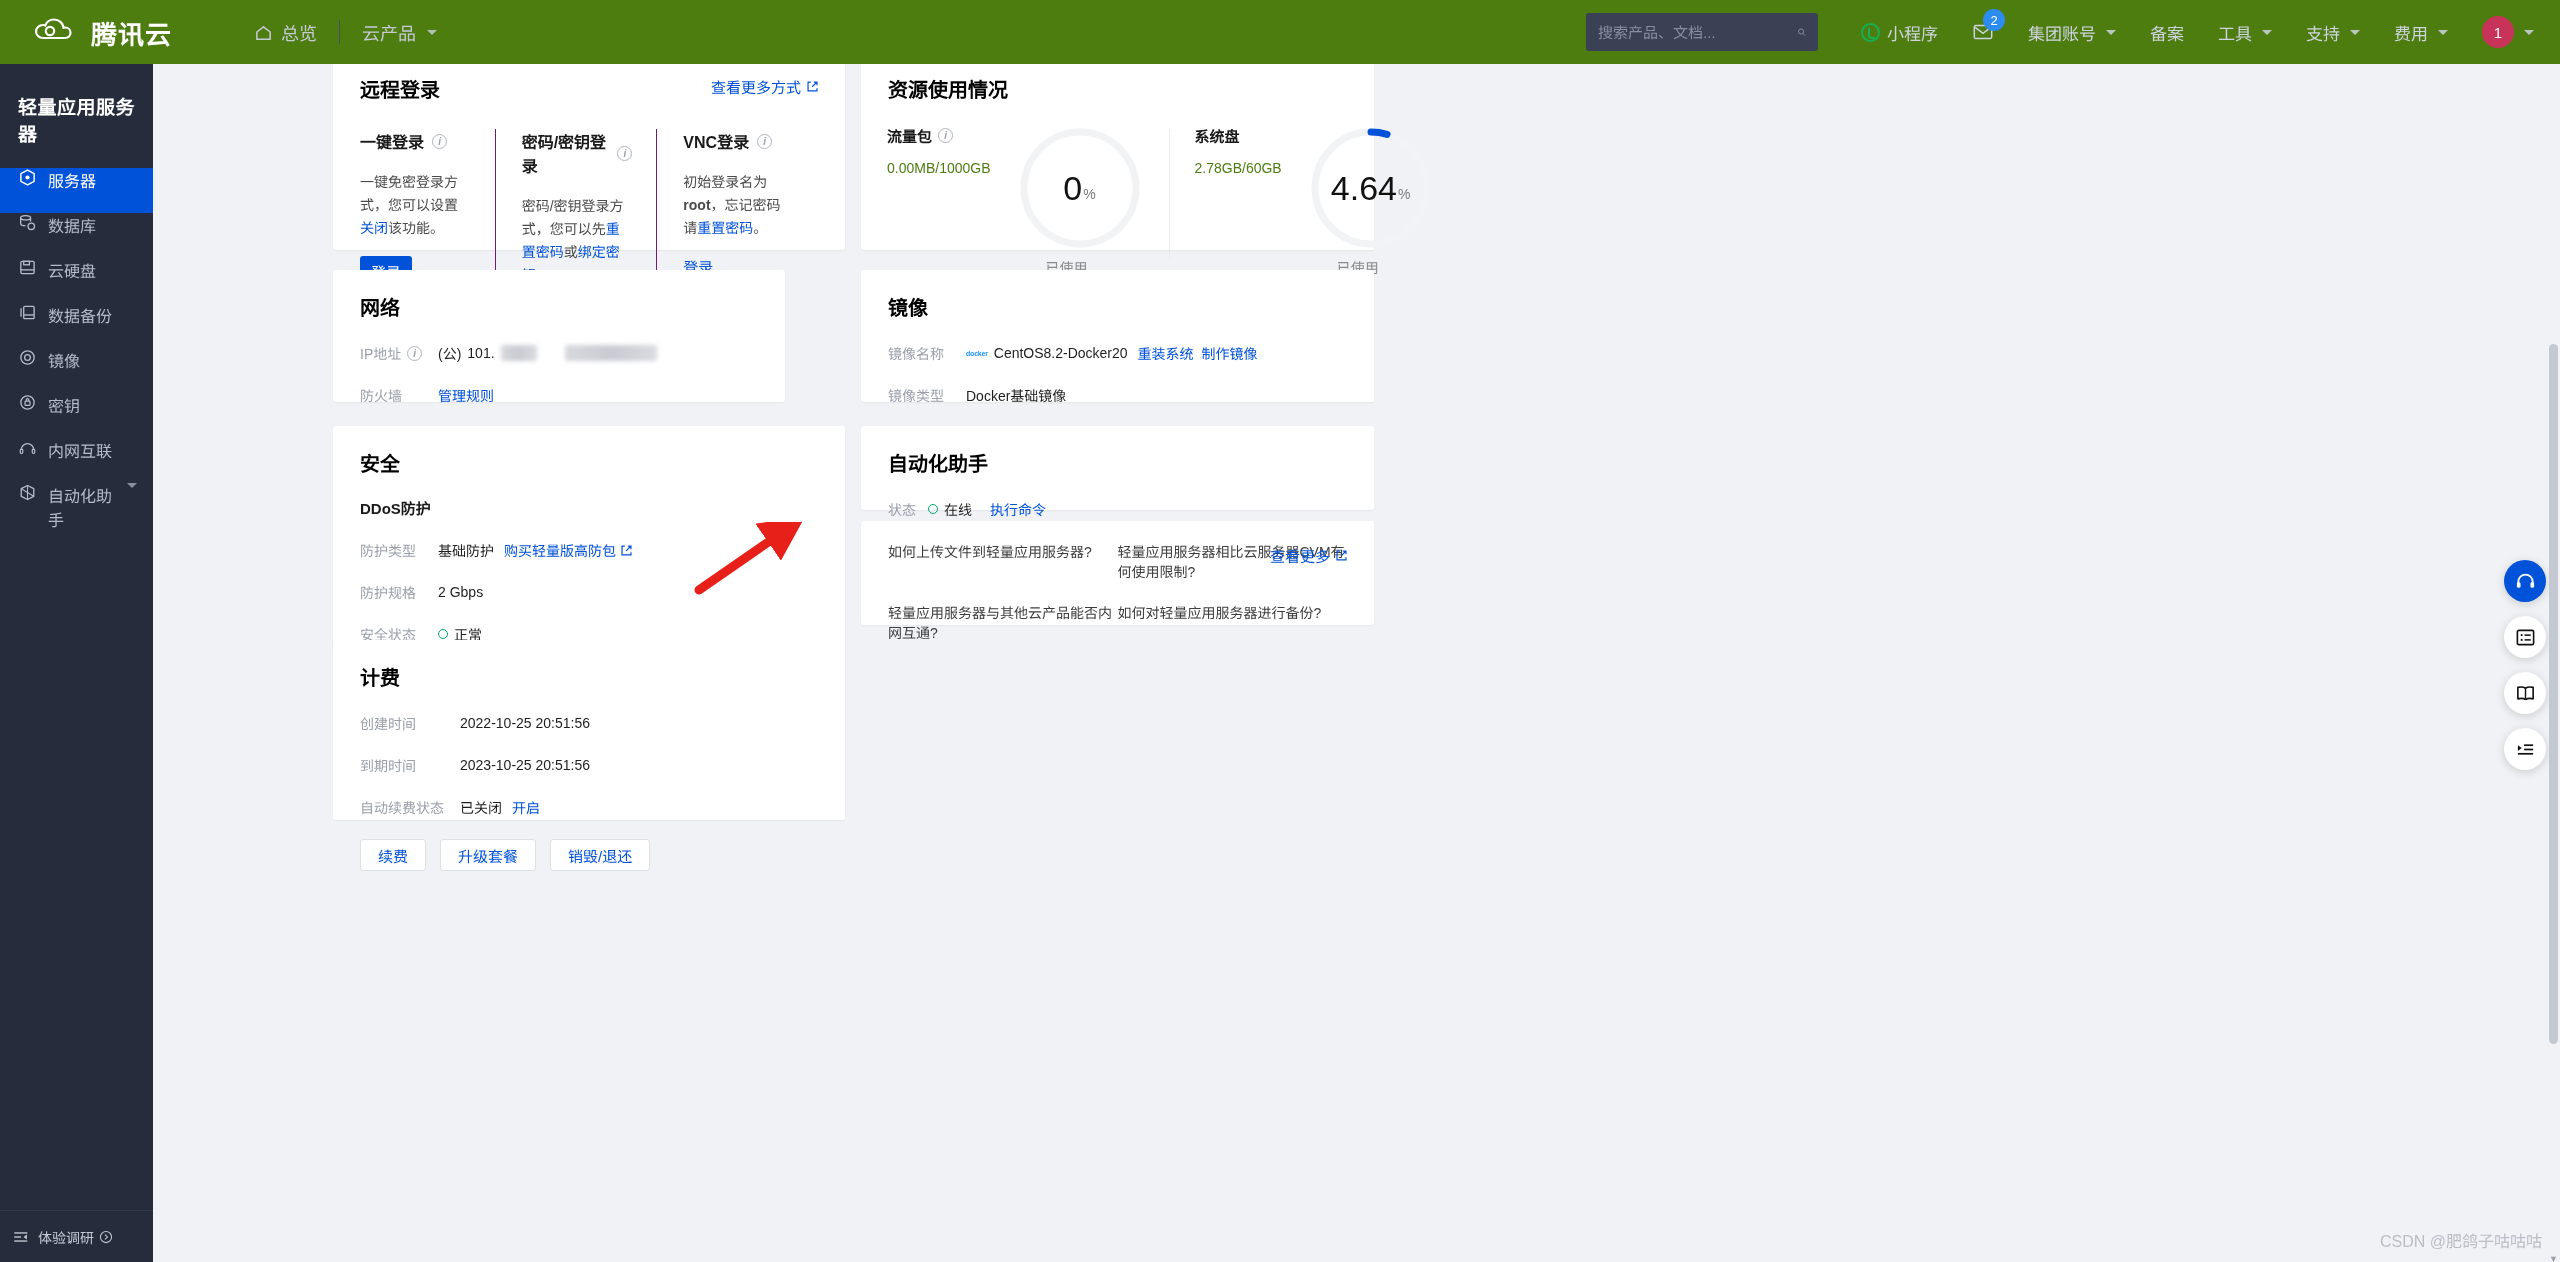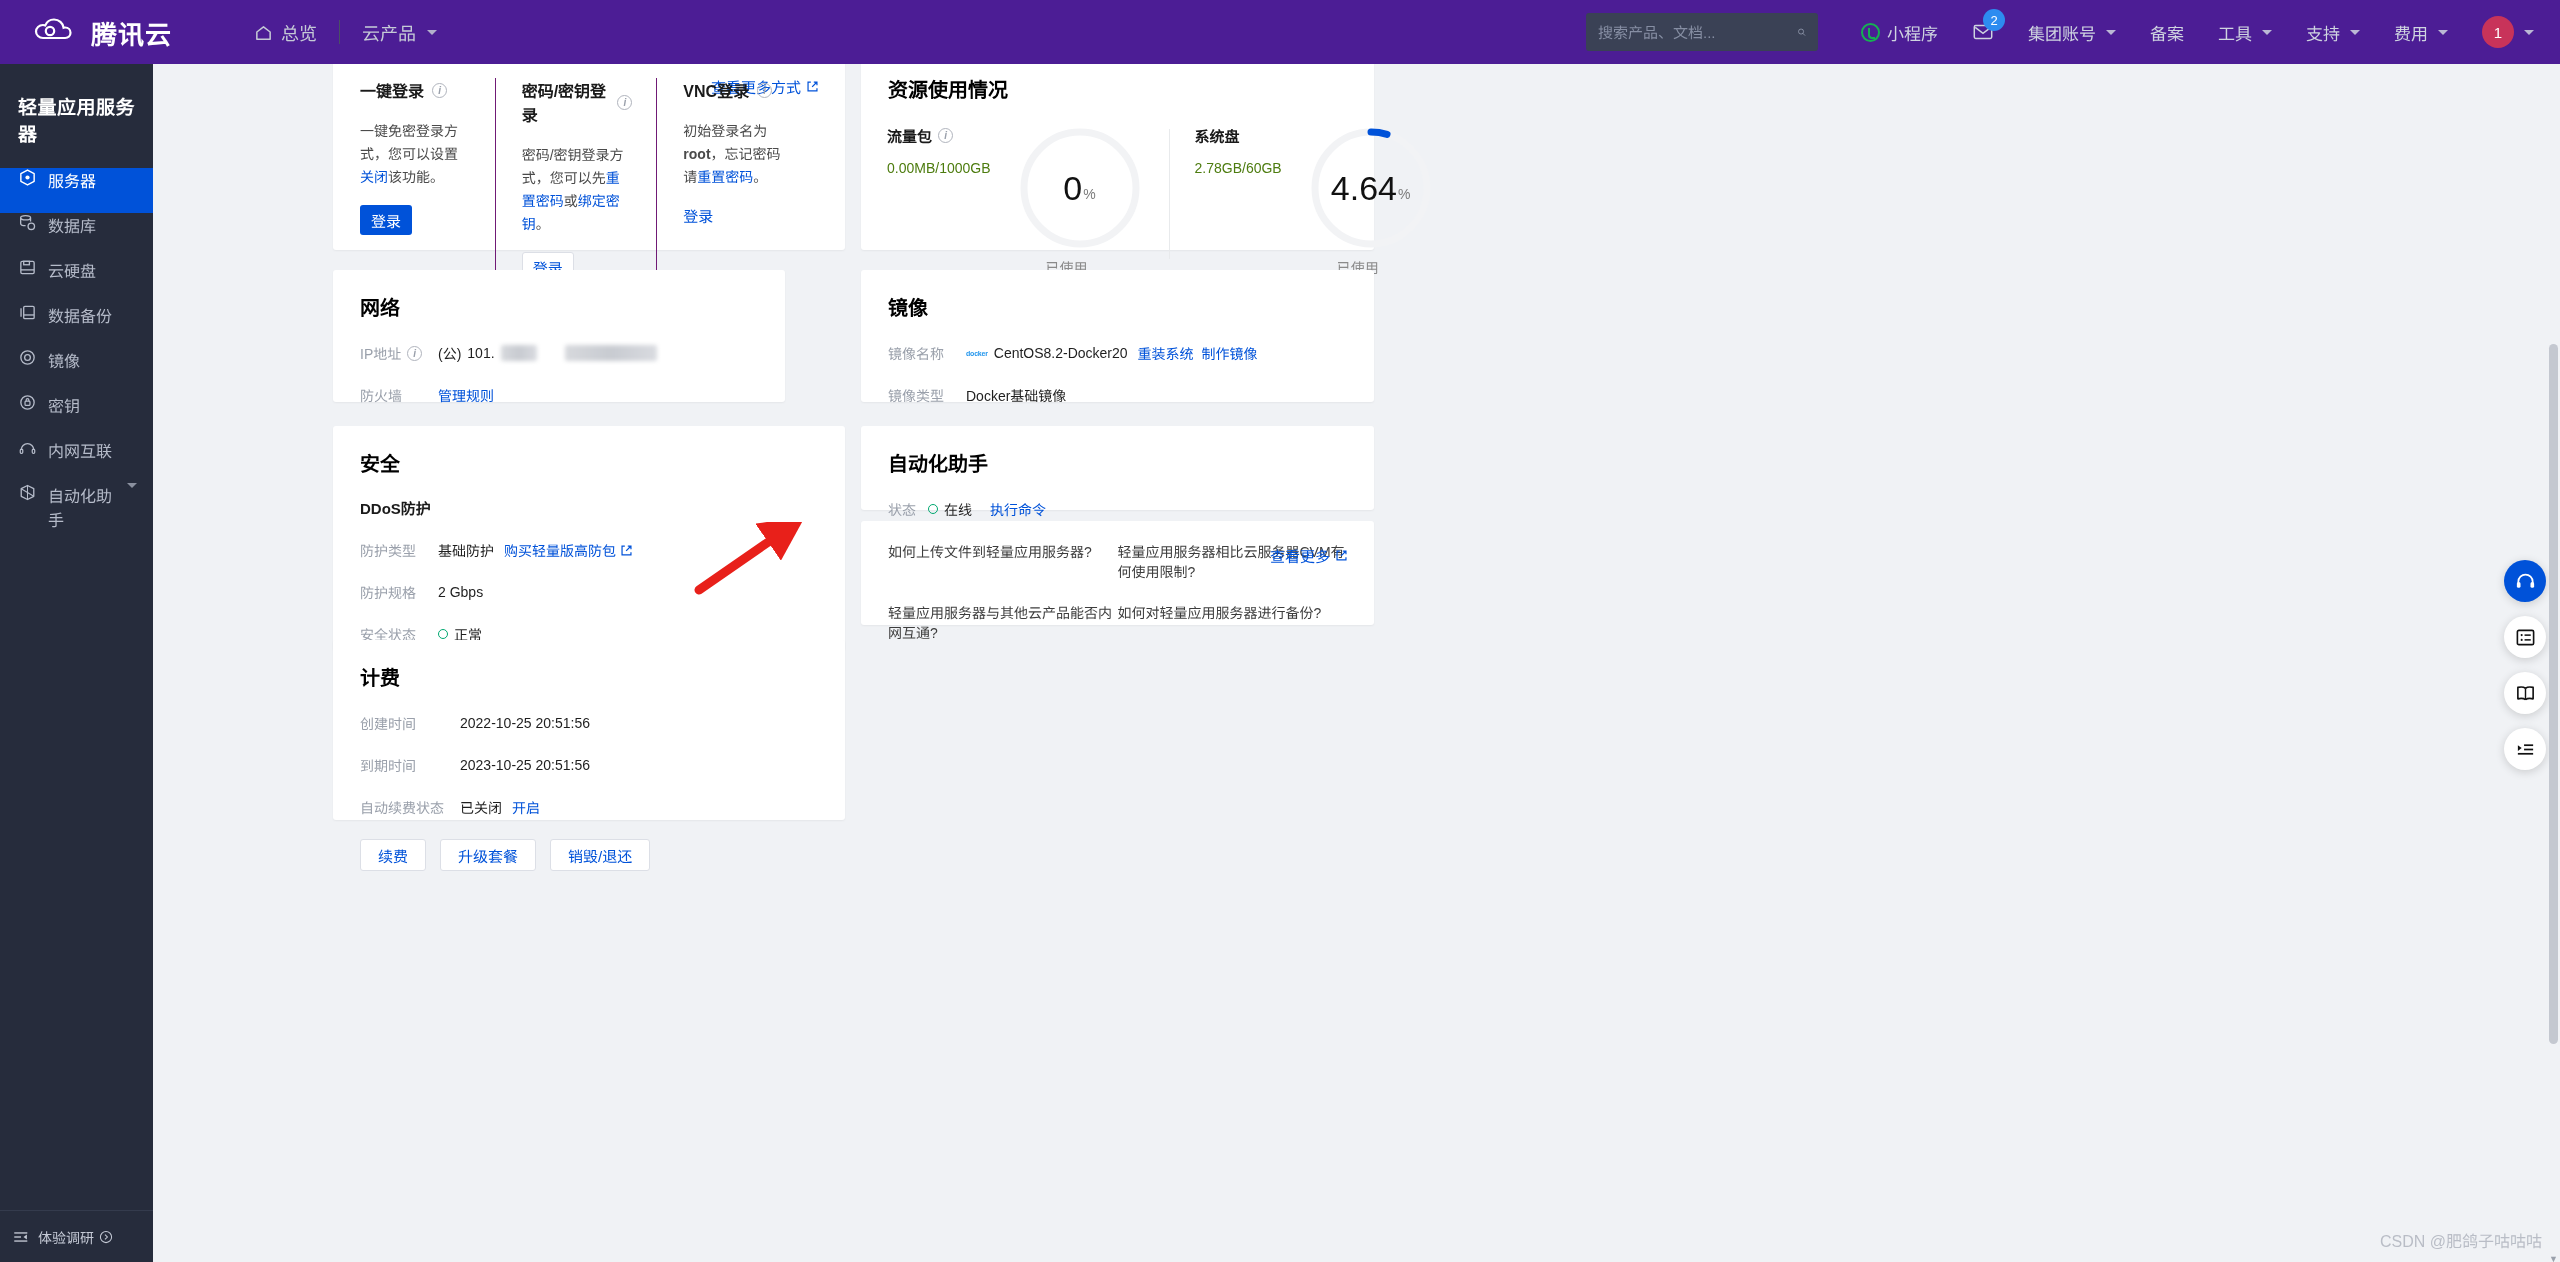--- a/index.html
+++ b/index.html
@@ -6,21 +6,21 @@
   * { box-sizing: border-box; margin: 0; padding: 0; }
   html, body {
     width: 2560px; height: 1262px;
     font-family: "Liberation Sans", "DejaVu Sans", sans-serif;
     background: #f0f2f5; overflow: hidden;
   }
 
   
   .topbar {
     position: absolute; top: 0; left: 0; width: 2560px; height: 64px;
-    background: #4c1d95; display: flex; align-items: center; z-index: 40;
+    background: #4d7c0f; display: flex; align-items: center; z-index: 40;
   }
   .brand { display: flex; align-items: center; margin-left: 34px; gap: 13px; }
   .brand-logo { width: 44px; height: 30px; }
   .brand-name { color: #fff; font-size: 26px; font-weight: 700; letter-spacing: 1px; }
   .top-nav { display: flex; align-items: center; margin-left: 60px; gap: 0; }
   .top-nav-item {
     display: flex; align-items: center; gap: 8px;
     color: #c5cad6; font-size: 18px; padding: 0 22px; cursor: pointer; height: 57px;
   }
   .nav-div { width: 1px; height: 24px; background: #4a5064; }
@@ -359,20 +359,21 @@
         <path d="M6.8 5.2 9.6 8l-2.8 2.8" fill="none" stroke="#c5cad6" stroke-width="1.2"></path>
       </svg>
     </span>
   </div>
 </div>
 
 <div class="main">
   <div class="content">
 
     <div class="card" style="left:180px; top:-12px; width:512px; height:198px;">
+      <div class="card-title">远程登录</div>
       <div class="card-top-link">
         <span>查看更多方式</span>
         <svg width="13" height="13" viewBox="0 0 14 14">
           <path d="M5.2 2.2H2.2v9.6h9.6V8.8" fill="none" stroke="#0052d9" stroke-width="1.3"></path>
           <path d="M8.4 2.2h3.4v3.4M11.8 2.2 6.6 7.4" fill="none" stroke="#0052d9" stroke-width="1.3"></path>
         </svg>
       </div>
 
       <div class="rl-cols">
         <div class="rl-col">

